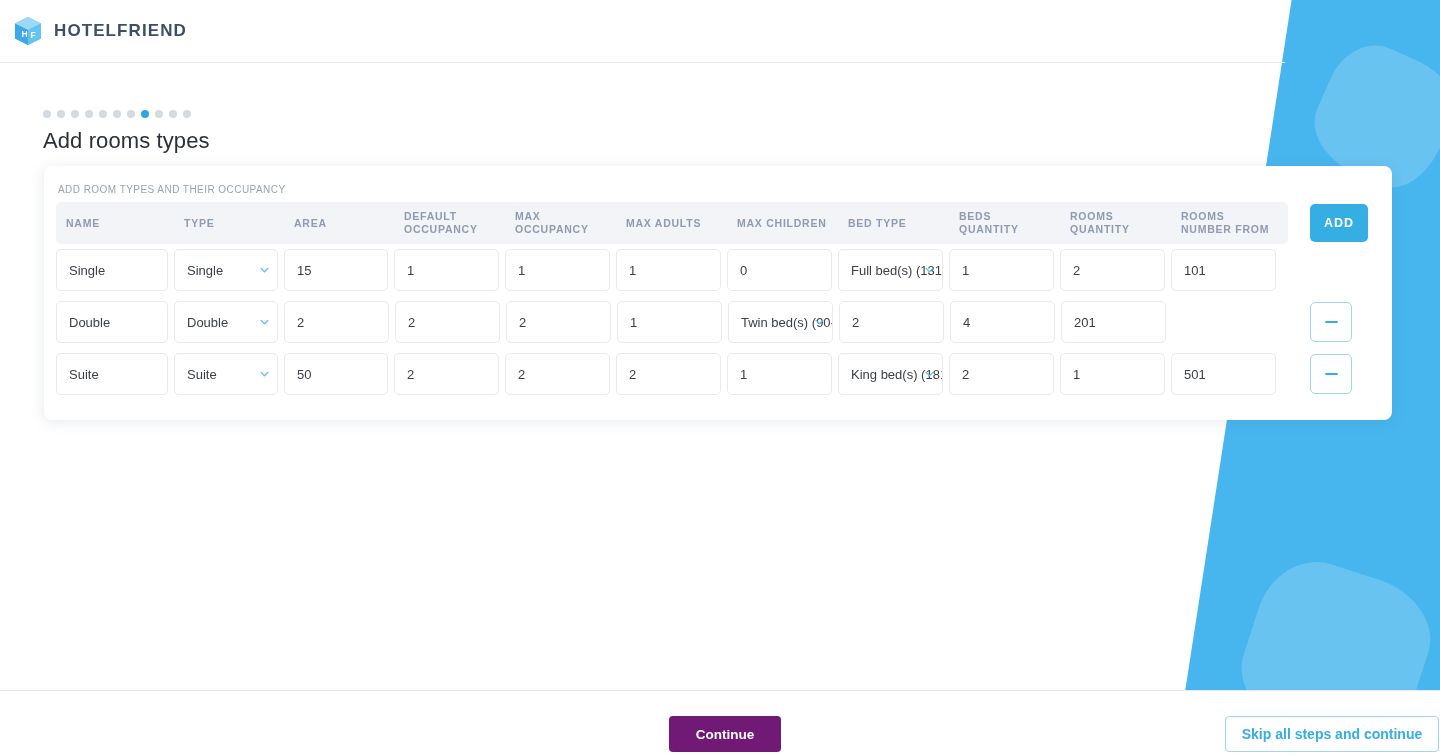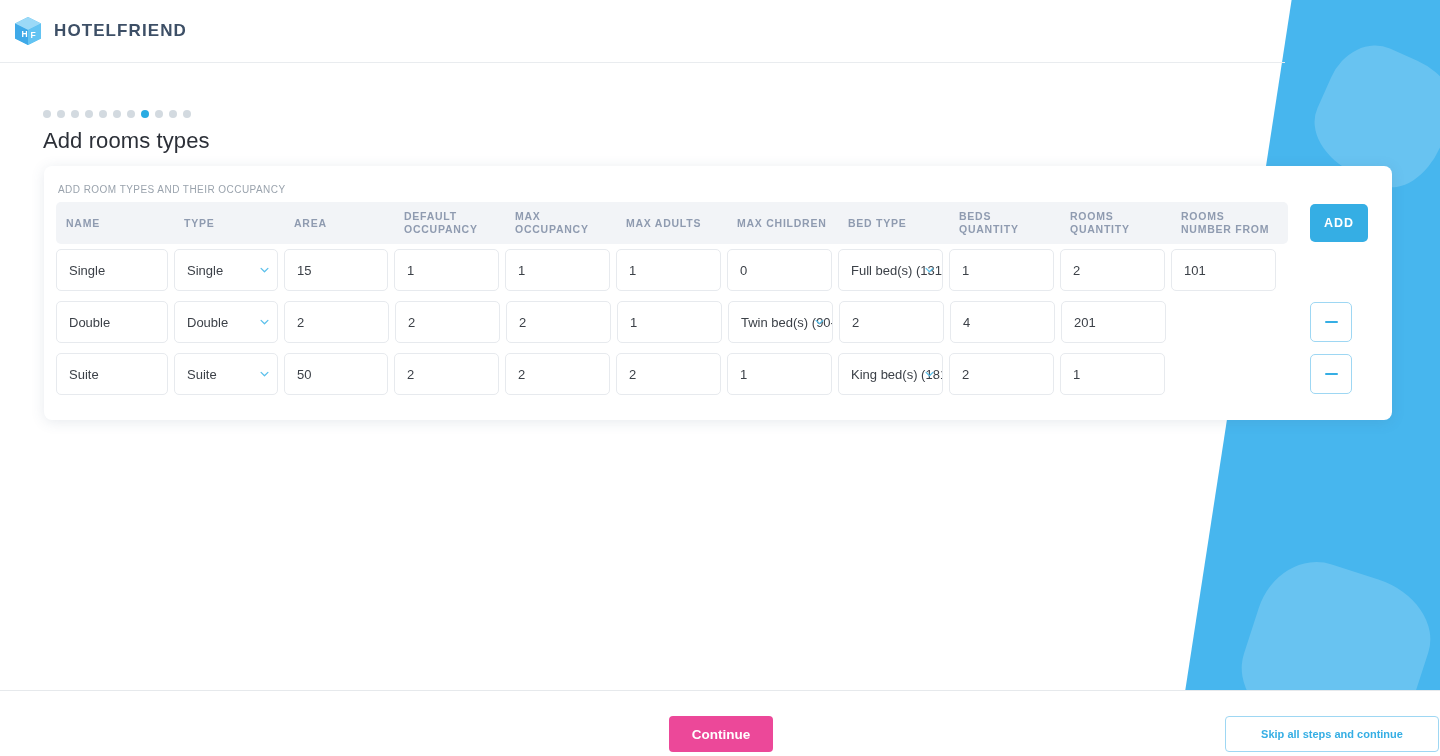--- a/index.html
+++ b/index.html
@@ -288,42 +288,42 @@
     width: 1440px;
     height: 66px;
     background: #ffffff;
     border-top: 1px solid #e6e9ec;
     z-index: 8;
   }
   .btn-continue {
     position: absolute;
     left: 669px;
     top: 25px;
-    width: 104px;
+    width: 112px;
     height: 36px;
-    background: #ec4899;
+    background: #701a75;
     color: #ffffff;
     border: none;
     border-radius: 4px;
     font-size: 13.5px;
     font-weight: bold;
     cursor: pointer;
     font-family: "Liberation Sans", sans-serif;
   }
   .btn-skip {
     position: absolute;
     left: 1225px;
     top: 25px;
     width: 214px;
     height: 36px;
     background: #ffffff;
     color: #35AEE4;
     border: 1px solid #9ed7f3;
     border-radius: 4px;
-    font-size: 11px;
+    font-size: 14px;
     font-weight: bold;
     cursor: pointer;
     font-family: "Liberation Sans", sans-serif;
   }
 </style>
 </head>
 <body>
 
 <div id="app">
 
@@ -456,20 +456,21 @@
             <div class="cell c-bed">
               <div class="select-wrap">
                 <div class="select-text">King bed(s) (181</div>
                 <svg class="chev" viewBox="0 0 10 10" xmlns="http://www.w3.org/2000/svg">
                   <path d="M1.2 3.2 L5 7 L8.8 3.2" fill="none" stroke="#5BC0EB" stroke-width="1.4" stroke-linecap="round" stroke-linejoin="round"></path>
                 </svg>
               </div>
             </div>
             <div class="cell c-beds"><input class="field" type="text" value="2" style=""></div>
             <div class="cell c-rooms"><input class="field" type="text" value="1" style=""></div>
+            <div class="cell c-numfrom"><input class="field" type="text" value="501" style=""></div>
           </div>
         </div>
     </div>
 
     <div class="actions">
       <div style="height:42px;display:flex;align-items:center;">
         <button class="btn-add">ADD</button>
       </div>
       <div id="removes">
           <div class="rm-slot empty">

